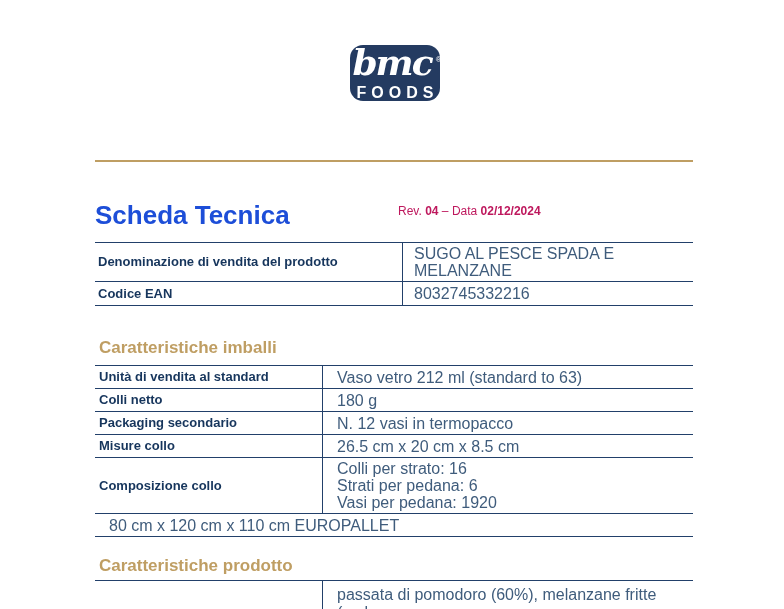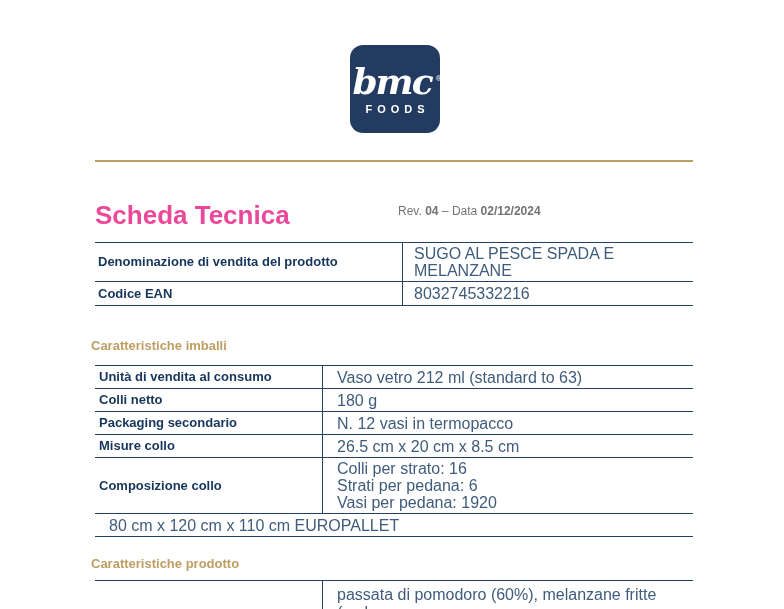--- a/index.html
+++ b/index.html
@@ -3,49 +3,49 @@
 <meta charset="utf-8">
 <style>
   html, body { margin:0; padding:0; background:#ffffff; }
   .page {
     position:relative; width:784px; height:609px; overflow:hidden;
     background:#ffffff; font-family:"Liberation Sans", sans-serif;
   }
 
   
   .logo {
-    position:absolute; left:350px; top:45px; width:90px; height:88px;
+    position:absolute; left:350px; top:45px; width:90px; height:56px;
     background:#243b61; border-radius:13px; color:#ffffff;
     display:flex; flex-direction:column; align-items:center; justify-content:center;
   }
   .logo-script {
     font-family:"DejaVu Serif", serif; font-style:italic; font-weight:bold;
     font-size:36px; line-height:36px; letter-spacing:-2px; position:relative; padding-right:6px;
   }
   .logo-reg {
     position:absolute; top:-2px; right:-4px; font-size:8px; font-style:normal;
     letter-spacing:0; font-family:"Liberation Sans", sans-serif; font-weight:normal;
   }
   .logo-foods {
-    font-size:11px; font-weight:bold; letter-spacing:5px; margin-top:4px;
+    font-size:16px; font-weight:bold; letter-spacing:5px; margin-top:4px;
     padding-left:5px; 
   }
 
   
   .gold-rule { position:absolute; left:95px; top:160px; width:598px; height:2px; background:#bf9e63; }
   .doc-title {
     position:absolute; left:95px; top:200px; font-size:26px; font-weight:bold;
-    color:#ec4899; letter-spacing:0px;
+    color:#1d4ed8; letter-spacing:0px;
   }
-  .rev-line { position:absolute; left:398px; top:204px; font-size:12px; color:#737373; }
+  .rev-line { position:absolute; left:398px; top:204px; font-size:12px; color:#be185d; }
   .rev-line b { font-weight:bold; }
 
   
   .section-heading {
-    position:absolute; left:91px; font-size:13px; font-weight:bold; color:#bf9e63;
+    position:absolute; left:99px; font-size:17px; font-weight:bold; color:#bf9e63;
   }
   .section-heading.imballi { top:338px; }
   .section-heading.prodotto { top:556px;text-align:right; }
 
   
   .tbl { position:absolute; left:95px; width:598px; border-top:1px solid #22406a; }
   .trow { display:flex; border-bottom:1px solid #22406a; align-items:stretch; }
   .cl {
     box-sizing:border-box; border-right:1px solid #22406a;
     font-weight:bold; font-size:13px; color:#16355c;
@@ -97,21 +97,21 @@
     <div class="trow">
       <div class="cl">Codice EAN</div>
       <div class="cr">8032745332216</div>
     </div>
   </div>
 
   <div class="section-heading imballi">Caratteristiche imballi</div>
 
   <div class="tbl t2">
     <div class="trow">
-      <div class="cl">Unità di vendita al consumo</div>
+      <div class="cl">Unità di vendita al standard</div>
       <div class="cr">Vaso vetro 212 ml (standard to 63)</div>
     </div>
     <div class="trow">
       <div class="cl">Colli netto</div>
       <div class="cr">180 g</div>
     </div>
     <div class="trow">
       <div class="cl">Packaging secondario</div>
       <div class="cr">N. 12 vasi in termopacco</div>
     </div>

